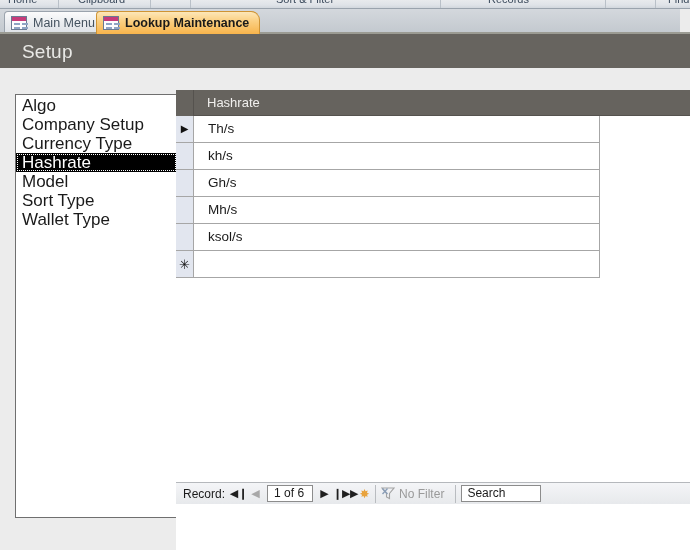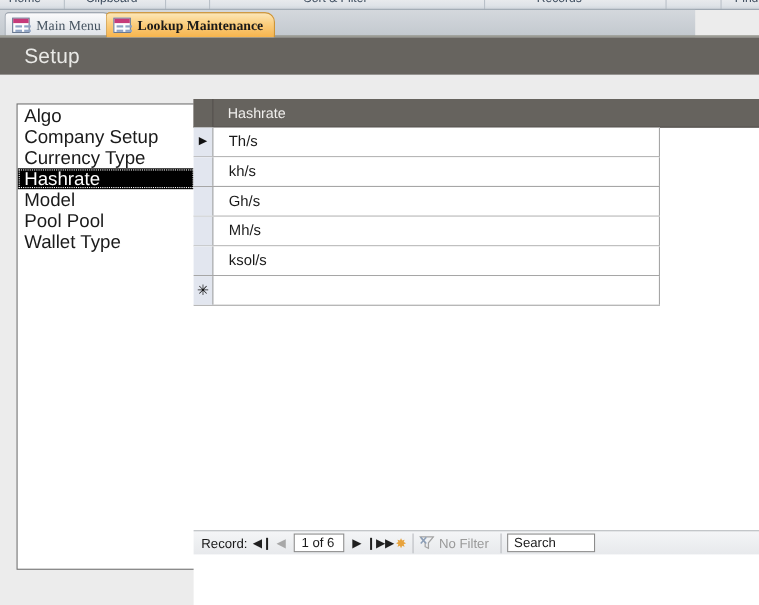--- a/index.html
+++ b/index.html
@@ -43,23 +43,22 @@
     position: absolute;
     left: 0; top: 8px;
     width: 690px; height: 1px;
     background: #9aa3ad;
   }
 
   
   .tabbar {
     position: absolute;
     left: 0; top: 9px;
-    width: 632px; height: 25px;
+    width: 680px; height: 25px;
     background: linear-gradient(to bottom, #d4d8dd 0%, #c2c8ce 100%);
-    font-family: Liberation Serif, serif;
   }
   .tabbar-base {
     position: absolute;
     left: 0; bottom: 0;
     width: 690px; height: 2px;
     background: #9b9b93;
   }
   .tab {
     position: absolute;
     top: 2px;
@@ -354,21 +353,21 @@
 </div>
 
 <div class="form-detail">
 
   <div class="listbox" id="listbox">
       <div class="listbox-item">Algo</div>
       <div class="listbox-item">Company Setup</div>
       <div class="listbox-item">Currency Type</div>
       <div class="listbox-item selected">Hashrate</div>
       <div class="listbox-item">Model</div>
-      <div class="listbox-item">Pool Pool</div>
+      <div class="listbox-item">Sort Type</div>
       <div class="listbox-item">Wallet Type</div>
     </div>
 
   <div class="datasheet">
     <div class="ds-headrow">
       <div class="ds-headrow-corner"></div>
       <div class="ds-colhead">Hashrate</div>
     </div>
     <div class="ds-rows" id="ds-rows">
         <div class="ds-row">

